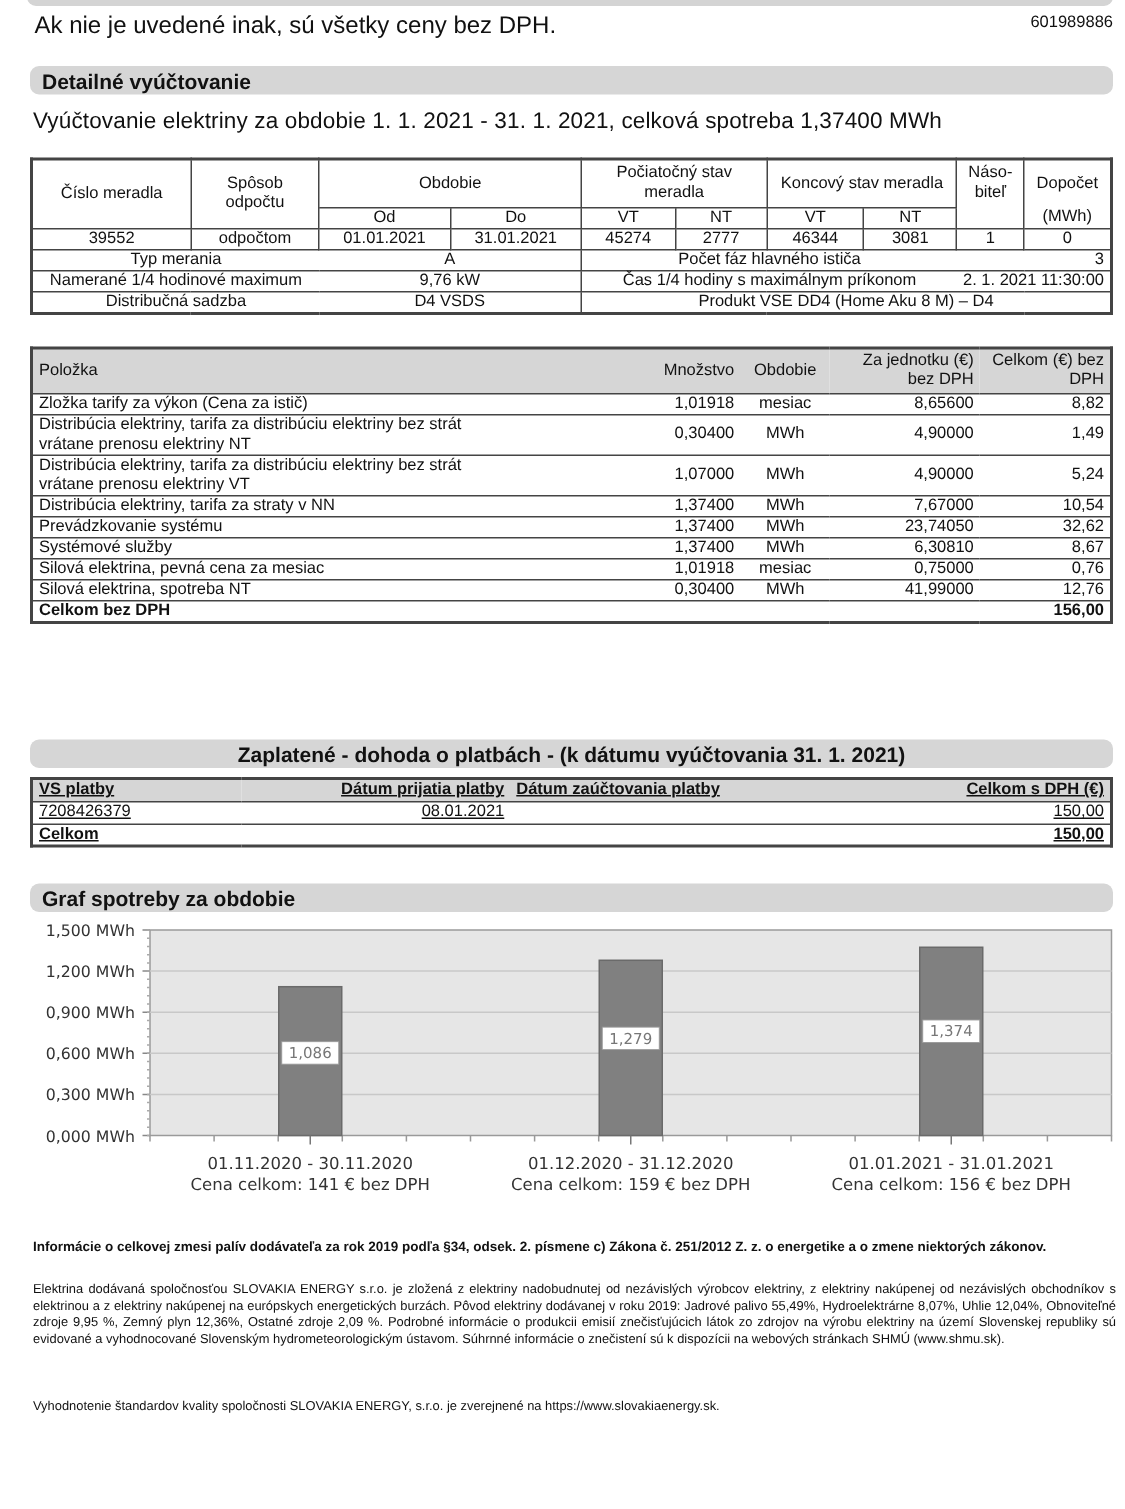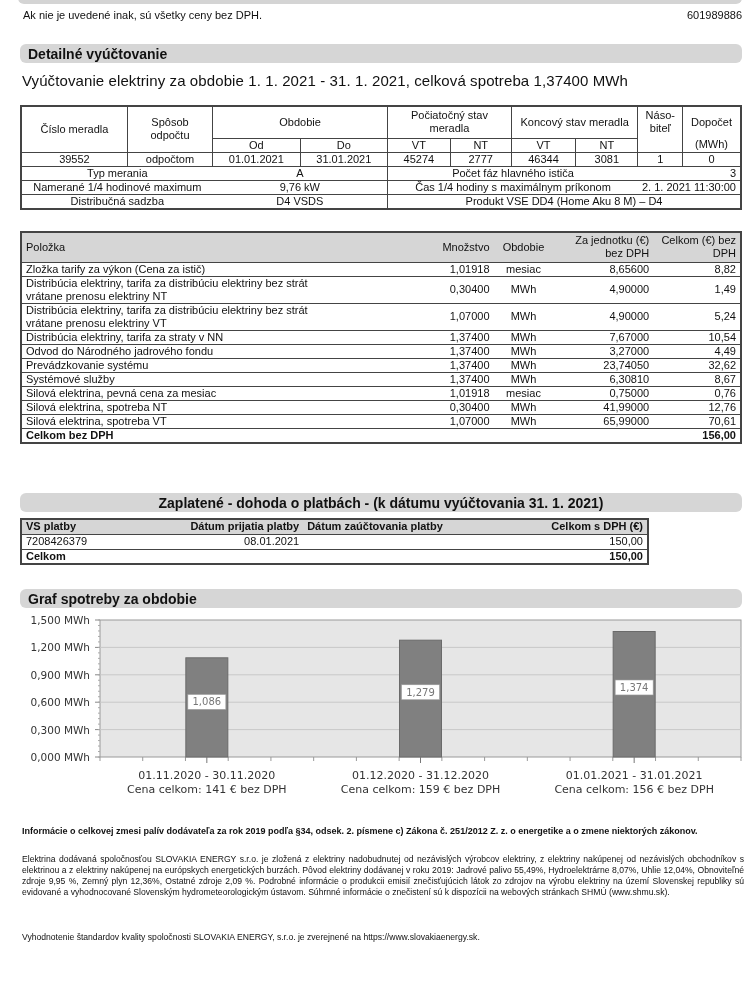--- a/index.html
+++ b/index.html
@@ -1,20 +1,20 @@
 <!DOCTYPE html>
 <html><head>
   <meta charset="utf-8">
   <style>
     * { box-sizing: border-box; margin: 0; padding: 0; }
     html, body { width: 750px; height: 1006px; background: #ffffff; overflow: hidden; }
     body { font-family: "Liberation Sans", sans-serif; color: #111; font-size: 11px; position: relative; }
 
     .topbar { position: absolute; left: 18px; top: -8px; width: 724px; height: 12px; background: #d4d4d4; border-radius: 0 0 6px 6px; }
-    .note { position: absolute; left: 23px; top: 9px; font-size: 11px; }
+    .note { position: absolute; left: 23px; top: 9px; font-size: 16px; }
     .docnum { position: absolute; right: 8px; top: 9px; font-size: 11px; }
 
     .section-head { position: absolute; left: 20px; width: 722px; height: 19px; background: #d6d6d6; border-radius: 6px; font-weight: bold; font-size: 14px; padding: 1px 8px; line-height: 18px; }
     .subtitle { position: absolute; left: 22px; top: 72px; font-size: 15px; font-weight: normal; letter-spacing: 0.1px; }
 
     table { border-collapse: collapse; position: absolute; }
     td, th { border: 1px solid #444; font-weight: normal; padding: 0 4px; font-size: 11px; line-height: 13px; }
 
     .meter { left: 20px; top: 105px; width: 722px; border: 2px solid #444; }
     .meter td { text-align: center; }
@@ -27,21 +27,21 @@
     .items thead td { background: #d6d6d6; height: 30px; }
     .items td { height: 14px; }
     .items td.tall { height: 26px; }
     .items .c-q, .items .c-p, .items .c-t { text-align: right; }
     .items .c-u { text-align: center; }
     .items td { border-left: none; border-right: none; }
     .items td:first-child { border-left: 1px solid #444; }
     .items td:last-child { border-right: 1px solid #444; }
     .items tr.total td { font-weight: bold; }
 
-    .pay { left: 20px; top: 518px; width: 629px; border: 2px solid #444; }
+    .pay { left: 20px; top: 518px; width: 722px; border: 2px solid #444; text-decoration: underline; }
     .pay td { border-left: none; border-right: none; height: 15px; }
     .pay thead td { background: #d6d6d6; font-weight: bold; }
     .pay tr.total td { font-weight: bold; }
     .pay .r { text-align: right; }
 
     .chart-wrap { position: absolute; left: 0; top: 605px; width: 750px; height: 200px; }
     .chart-wrap svg text { font-family: "DejaVu Sans", sans-serif; }
 
     .info { position: absolute; left: 22px; top: 826px; width: 722px; font-size: 8.6px; line-height: 11px; text-align: justify; }
     .info .bold { font-weight: bold; font-size: 9px; margin-bottom: 17px; }
@@ -161,27 +161,20 @@
         <td class="c-t tall">5,24</td>
       </tr>
       <tr>
         <td>Distribúcia elektriny, tarifa za straty v NN</td>
         <td class="c-q">1,37400</td>
         <td class="c-u">MWh</td>
         <td class="c-p">7,67000</td>
         <td class="c-t">10,54</td>
       </tr>
       <tr>
-        <td>Odvod do Národného jadrového fondu</td>
-        <td class="c-q">1,37400</td>
-        <td class="c-u">MWh</td>
-        <td class="c-p">3,27000</td>
-        <td class="c-t">4,49</td>
-      </tr>
-      <tr>
         <td>Prevádzkovanie systému</td>
         <td class="c-q">1,37400</td>
         <td class="c-u">MWh</td>
         <td class="c-p">23,74050</td>
         <td class="c-t">32,62</td>
       </tr>
       <tr>
         <td>Systémové služby</td>
         <td class="c-q">1,37400</td>
         <td class="c-u">MWh</td>
@@ -194,27 +187,20 @@
         <td class="c-u">mesiac</td>
         <td class="c-p">0,75000</td>
         <td class="c-t">0,76</td>
       </tr>
       <tr>
         <td>Silová elektrina, spotreba NT</td>
         <td class="c-q">0,30400</td>
         <td class="c-u">MWh</td>
         <td class="c-p">41,99000</td>
         <td class="c-t">12,76</td>
-      </tr>
-      <tr>
-        <td>Silová elektrina, spotreba VT</td>
-        <td class="c-q">1,07000</td>
-        <td class="c-u">MWh</td>
-        <td class="c-p">65,99000</td>
-        <td class="c-t">70,61</td>
       </tr>
       <tr class="total">
         <td colspan="4">Celkom bez DPH</td>
         <td class="c-t">156,00</td>
       </tr>
     </tbody>
 </table>
 
 <div class="section-head" style="top:493px;text-align:center;">Zaplatené - dohoda o platbách - (k dátumu vyúčtovania 31. 1. 2021)</div>
 

